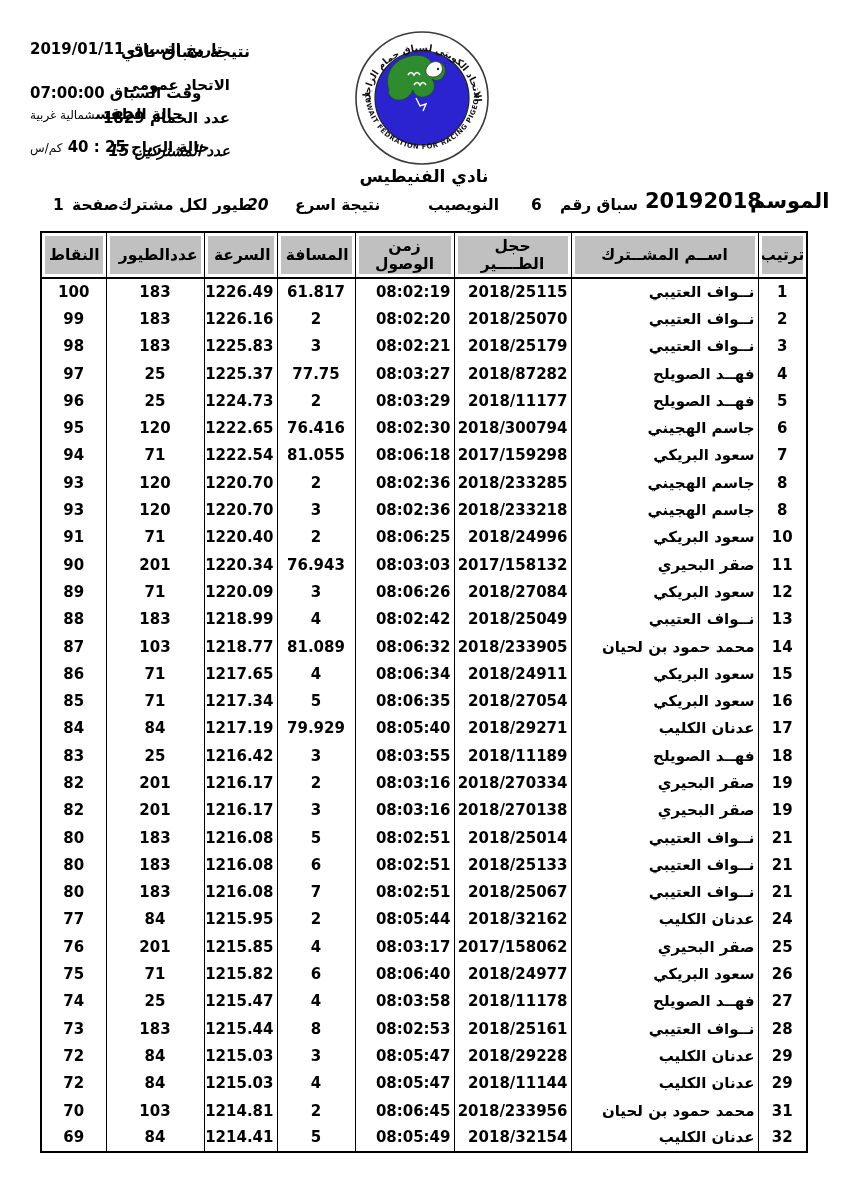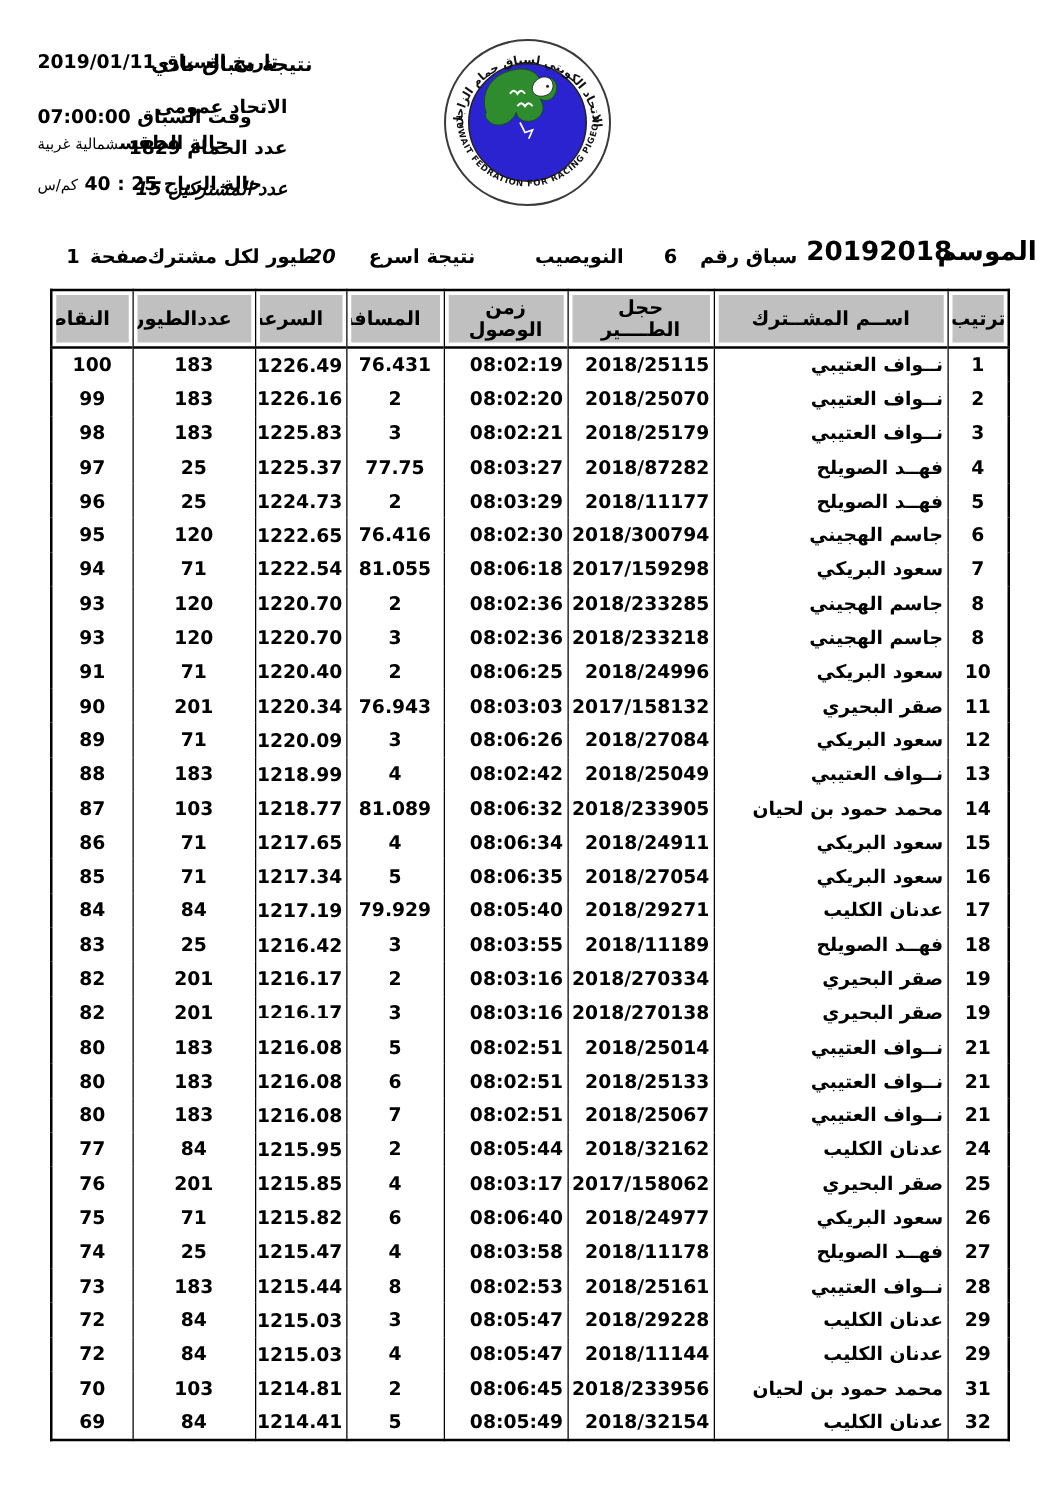--- a/index.html
+++ b/index.html
@@ -32,21 +32,21 @@
     position:absolute; top:231px; left:40px; width:766px;
     border-collapse:collapse; table-layout:fixed; direction:rtl;
     border:2px solid #000;
   }
   table.results th{
     height:46px; border:1px solid #000; border-bottom:2px solid #000;
     padding:3px; vertical-align:middle; background:#fff;
   }
   .chip{
     background:#c0c0c0; height:100%; display:flex; align-items:center;
-    font-size:15.5px; font-weight:bold; padding:0 15px; overflow:hidden;
+    font-size:15.5px; font-weight:bold; padding:0 3px; overflow:hidden;
   }
   .chip.center{ justify-content:center; }
   table.results td{
     height:27.3px; border-left:1px solid #000; border-right:1px solid #000;
     font-size:15px; font-weight:bold; padding:0 3px; overflow:hidden; white-space:nowrap;
   }
   td.c-rank{ text-align:center; }
   td.c-name{ text-align:right; font-size:14px; padding-right:5px; }
   td.c-ring{ text-align:right; padding-right:2px; }
   td.c-time{ text-align:right; padding-right:4px; }
@@ -101,20 +101,21 @@
   </div>
   <div class="abs meta-line" style="left:30px; top:105px; direction:rtl;">
     <span>حالة الطقس</span><span class="val-small">شمالية غربية</span>
   </div>
   <div class="abs meta-line" style="left:30px; top:138px; direction:rtl;">
     <span>حالة الرياح</span>
     <span class="val">25 : 40</span>
     <span class="val-small">كم/س</span>
   </div>
 
+  <div class="club-title">نادي الفنيطيس</div>
 
   <div class="abs season-item season-big" style="left:750px;">الموسم</div>
   <div class="abs season-item season-big" style="left:645px;">20192018</div>
   <div class="abs season-item" style="left:560px;">سباق رقم</div>
   <div class="abs season-item" style="left:531px;">6</div>
   <div class="abs season-item" style="left:428px;">النويصيب</div>
   <div class="abs season-item" style="left:295px;text-align:center;">نتيجة اسرع</div>
   <div class="abs season-item" style="left:247px;font-style:italic;">20</div>
   <div class="abs season-item" style="left:118px;">طيور لكل مشترك</div>
   <div class="abs season-item" style="left:72px;">صفحة</div>
@@ -158,21 +159,21 @@
             <div class="chip">النقاط</div>
           </th>
       </tr>
     </thead>
     <tbody>
         <tr>
           <td class="c-rank">1</td>
           <td class="c-name">نــواف العتيبي</td>
           <td class="c-ring">2018/25115</td>
           <td class="c-time">08:02:19</td>
-          <td class="c-distance">76.431</td>
+          <td class="c-distance">61.817</td>
           <td class="c-speed">1226.49</td>
           <td class="c-birds">183</td>
           <td class="c-points">100</td>
         </tr>
         <tr>
           <td class="c-rank">2</td>
           <td class="c-name">نــواف العتيبي</td>
           <td class="c-ring">2018/25070</td>
           <td class="c-time">08:02:20</td>
           <td class="c-distance">2</td>

